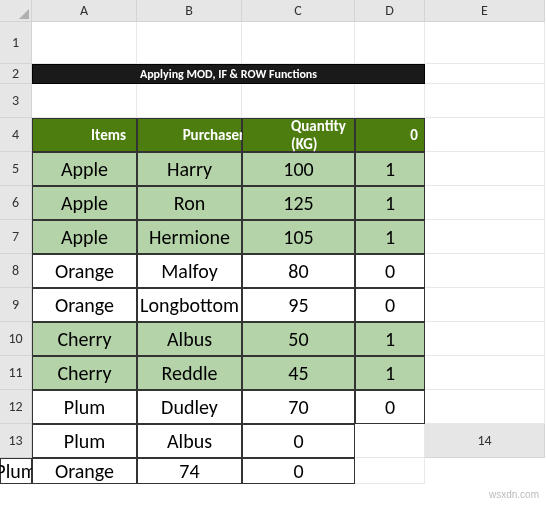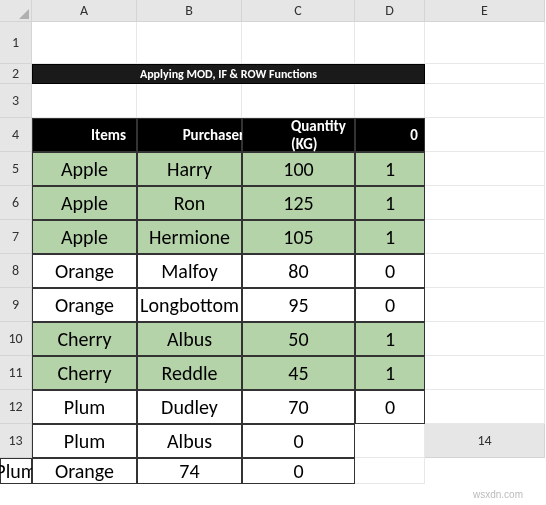--- a/index.html
+++ b/index.html
@@ -65,21 +65,21 @@
       background: #1a1a1a;
       color: #fff;
       font-weight: bold;
       font-size: 12px;
       display: flex;
       align-items: center;
       justify-content: center;
       border: 1px solid #000;
     }
     .header-cell {
-      background: #000000;
+      background: #4d7c0f;
       color: #fff;
       font-weight: bold;
       font-size: 15px;
       display: flex;
       align-items: center;
       justify-content: center;
       border: 1px solid #333;
       padding-left: 48px;
     }
     .data-cell {
@@ -90,21 +90,21 @@
       color: #000;
       border: 1px solid #333;
       background: #fff;
     }
     .data-cell.shaded {
       background: #b5d3a8;
     }
     .watermark {
       position: absolute;
       bottom: 5px;
-      right: 23px;
+      right: 7px;
       font-size: 10px;
       color: #bbb;
       font-family: Arial, sans-serif;
     }
   </style>
 </head>
 <body>
 
 <div class="grid">
 

